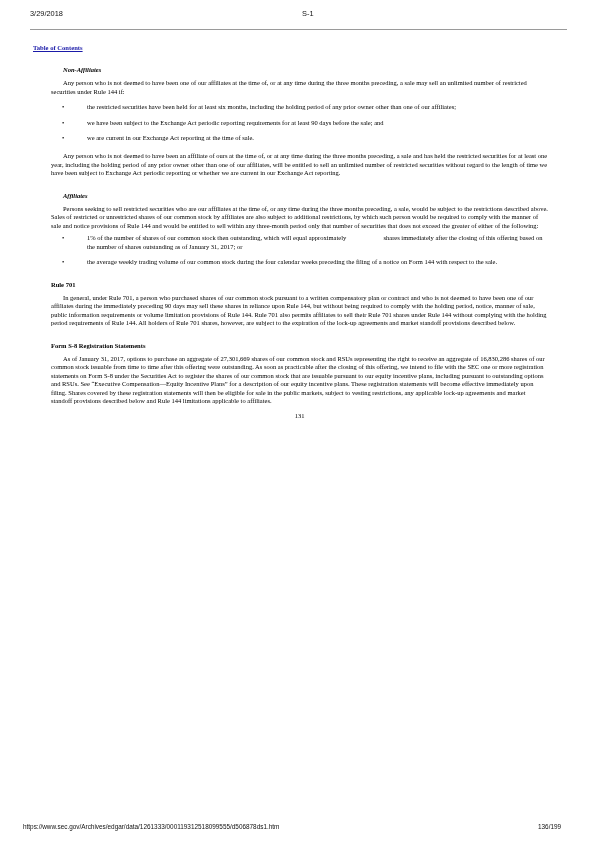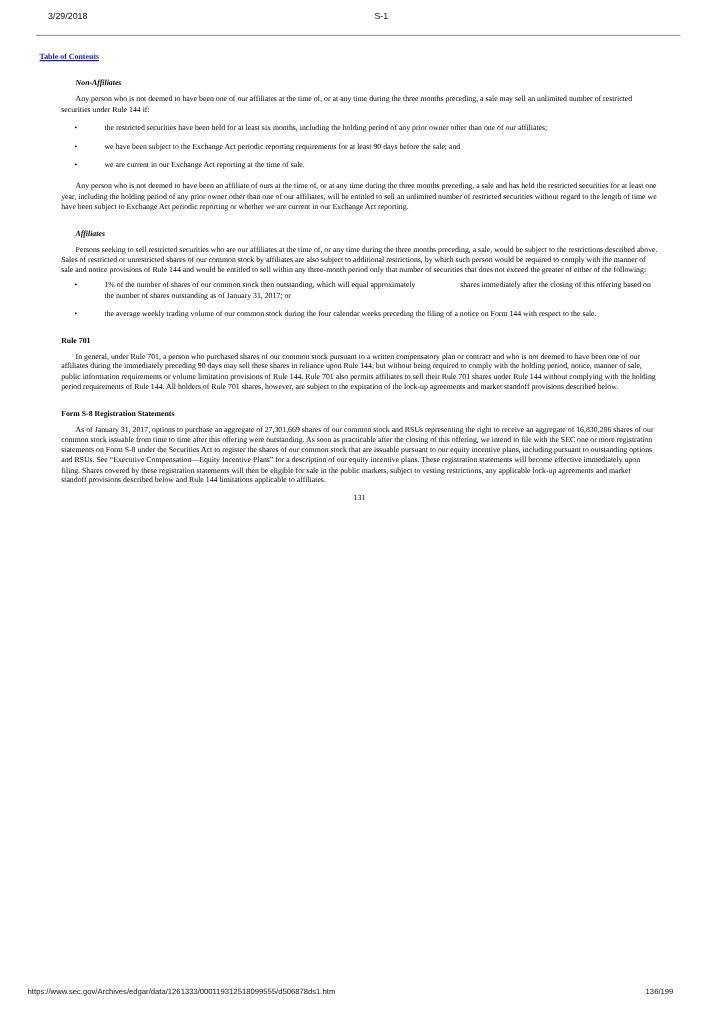--- a/index.html
+++ b/index.html
@@ -1,21 +1,21 @@
 <!DOCTYPE html>
 <html><head>
   <meta charset="utf-8">
   <style>
     html, body { margin: 0; padding: 0; background: #ffffff; }
     body {
       width: 600px; height: 848px; position: relative; overflow: hidden;
       font-family: "Liberation Serif", serif; color: #000;
     }
     .print-header {
-      position: absolute; top: 9px; left: 18px; width: 496px; height: 14px;
+      position: absolute; top: 9px; left: 8px; width: 496px; height: 14px;
       font-family: "Liberation Sans", sans-serif; font-size: 7.4px; color: #111;
     }
     .print-header .date { position: absolute; left: 22px; top: 0; }
     .print-header .title { position: absolute; left: 294px; top: 0; }
     .rule {
       position: absolute; top: 29px; left: 30px; width: 537px; height: 0;
       border-top: 1px solid #9a9a9a;
     }
     .toc-link {
       position: absolute; top: 44px; left: 33px;

